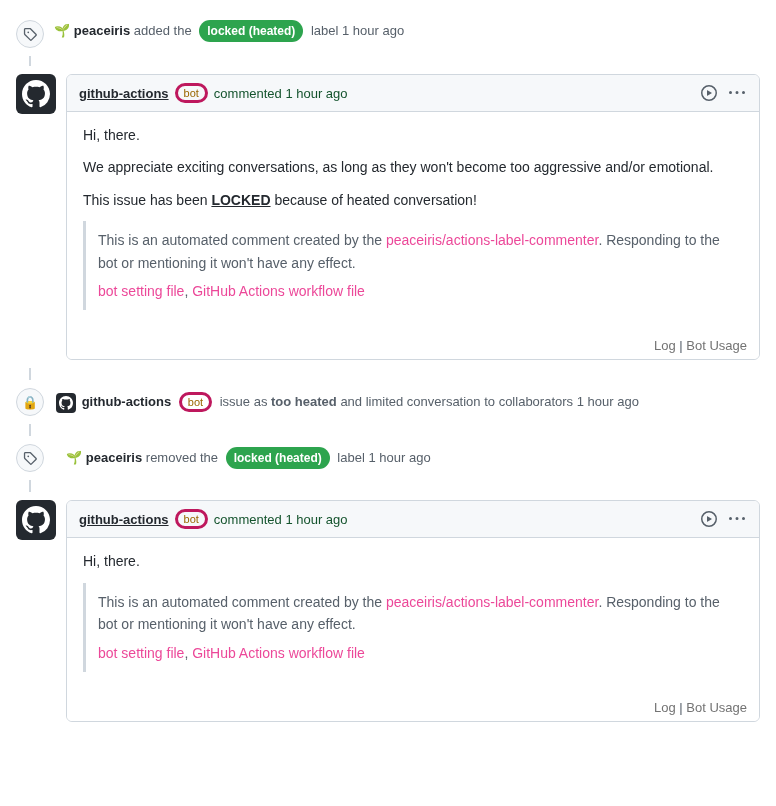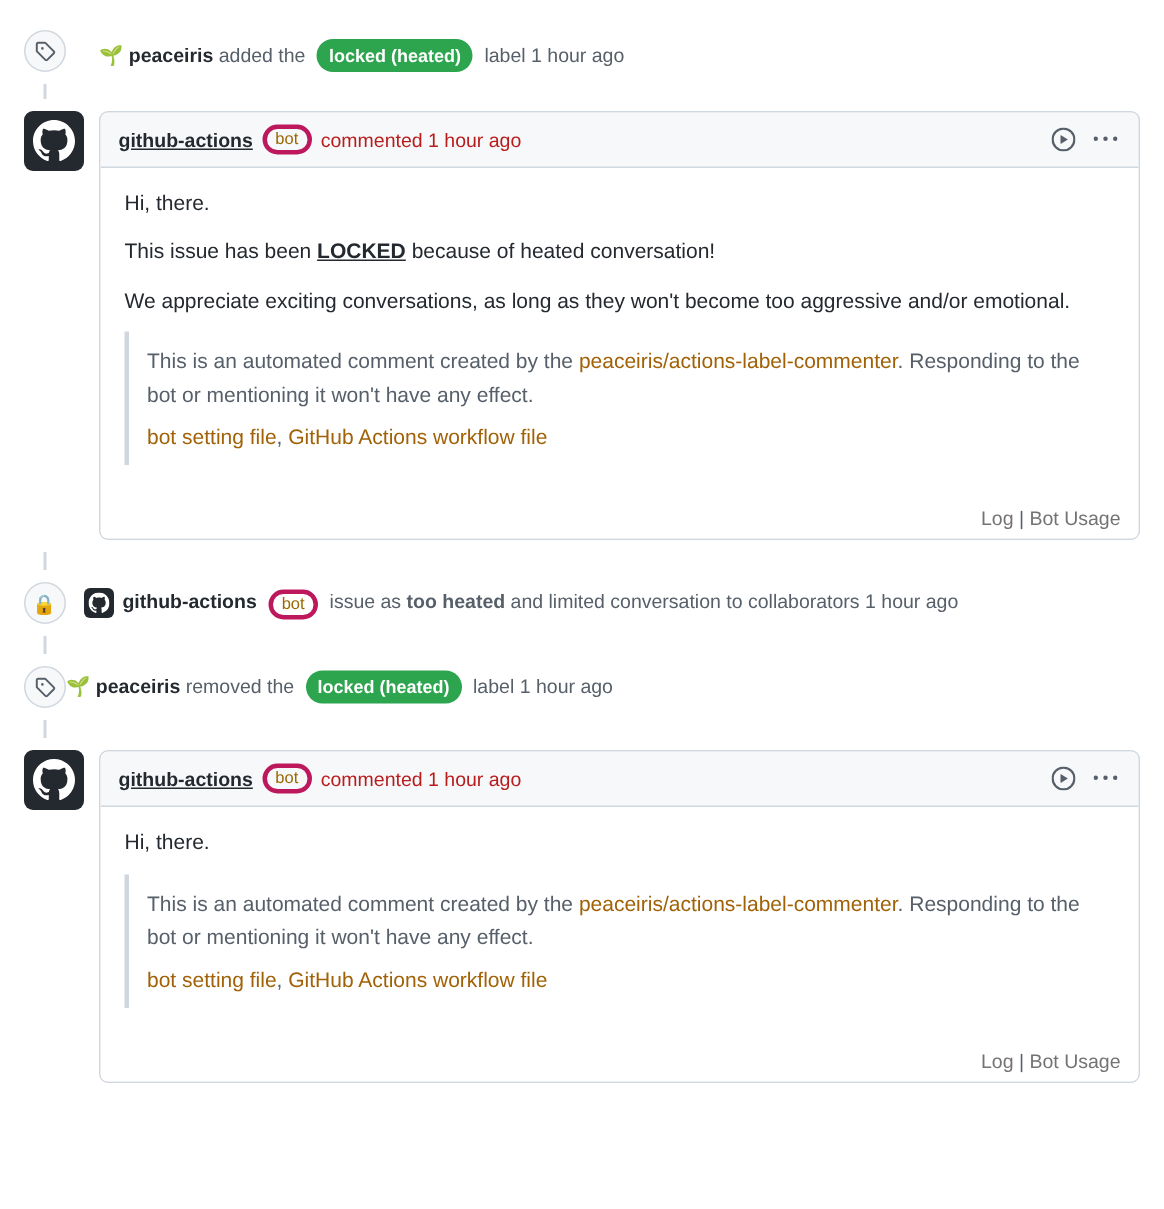--- a/index.html
+++ b/index.html
@@ -90,21 +90,21 @@
       padding: 1px 6px;
       border-radius: 12px;
       font-size: 11px;
       font-weight: 500;
       color: #9a6700;
       border: 3px solid #be185d;
       background: transparent;
     }
 
     .comment-meta {
-      color: #b91c1c;
+      color: #14532d;
       font-size: 13px;
     }
 
     .comment-header-right {
       display: flex;
       align-items: center;
       gap: 8px;
       color: #57606a;
     }
 
@@ -143,21 +143,21 @@
     .blockquote-note {
       border-left: 3px solid #d0d7de;
       padding: 8px 12px;
       margin: 10px 0;
       color: #57606a;
       font-size: 13px;
       line-height: 1.6;
     }
 
     .blockquote-note a {
-      color: #a16207;
+      color: #ec4899;
       text-decoration: none;
     }
 
     .comment-footer {
       padding: 6px 12px;
       text-align: right;
       font-size: 13px;
       color: #57606a;
       background: #fff;
     }
@@ -183,21 +183,21 @@
       width: 14px;
       height: 14px;
       fill: #fff;
     }
   </style>
 </head>
 <body>
 
 <div class="timeline">
 
-  <div style="display:flex; align-items:flex-end; padding: 12px 0 8px 0; gap: 22px; color: #57606a; font-size: 13px;">
+  <div style="display:flex; align-items:flex-start; padding: 12px 0 8px 0; gap: 10px; color: #57606a; font-size: 13px;">
     <div style="width:28px; height:28px; border-radius:50%; background:#f6f8fa; border:1px solid #d0d7de; display:flex; align-items:center; justify-content:center; flex-shrink:0;">
       <svg width="14" height="14" viewBox="0 0 16 16" fill="#57606a">
           <path d="M1 7.775V2.75C1 1.784 1.784 1 2.75 1h5.025c.464 0 .91.184 1.238.513l6.25 6.25a1.75 1.75 0 0 1 0 2.474l-5.026 5.026a1.75 1.75 0 0 1-2.474 0l-6.25-6.25A1.752 1.752 0 0 1 1 7.775Zm1.5 0c0 .064.025.126.071.172l6.25 6.25a.25.25 0 0 0 .354 0l5.025-5.025a.25.25 0 0 0 0-.354l-6.25-6.25a.25.25 0 0 0-.177-.073H2.75a.25.25 0 0 0-.25.25ZM6 5a1 1 0 1 1 0 2 1 1 0 0 1 0-2Z"></path>
         </svg>
     </div>
     <div style="line-height:1.5;">
       <span>🌱</span>
       <a href="#" style="color:#24292f; font-weight:600; text-decoration:none;">peaceiris</a>
       <span>added the</span>
       <span class="label-badge heated">locked (heated)</span>
@@ -231,22 +231,22 @@
           </button>
           <button class="icon-btn" title="More options">
             <svg width="16" height="16" viewBox="0 0 16 16" fill="#57606a">
                 <path d="M8 9a1.5 1.5 0 1 0 0-3 1.5 1.5 0 0 0 0 3ZM1.5 9a1.5 1.5 0 1 0 0-3 1.5 1.5 0 0 0 0 3Zm13 0a1.5 1.5 0 1 0 0-3 1.5 1.5 0 0 0 0 3Z"></path>
               </svg>
           </button>
         </div>
       </div>
       <div class="comment-body">
         <p>Hi, there.</p>
+        <p>We appreciate exciting conversations, as long as they won't become too aggressive and/or emotional.</p>
         <p>This issue has been <span class="underline-bold">LOCKED</span> because of heated conversation!</p>
-        <p>We appreciate exciting conversations, as long as they won't become too aggressive and/or emotional.</p>
         <div class="blockquote-note">
           <p style="margin-bottom:6px;">This is an automated comment created by the <a href="#">peaceiris/actions-label-commenter</a>. Responding to the bot or mentioning it won't have any effect.</p>
           <p><a href="#">bot setting file</a>, <a href="#">GitHub Actions workflow file</a></p>
         </div>
       </div>
       <div class="comment-footer">
         <a href="#">Log</a>
         <span> | </span>
         <a href="#">Bot Usage</a>
       </div>
@@ -273,21 +273,21 @@
       <strong>too heated</strong>
       <span> and limited conversation to collaborators</span>
       <span> 1 hour ago</span>
     </div>
   </div>
 
   <div style="display:flex; margin-left: 13px;">
     <div style="width:2px; background:#d0d7de; height:12px;"></div>
   </div>
 
-  <div style="display:flex; align-items:center; padding: 8px 0; gap: 0; color: #57606a; font-size: 13px;">
+  <div style="display:flex; align-items:center; padding: 8px 0; gap: 22px; color: #57606a; font-size: 13px;">
     <div style="width:28px; height:28px; border-radius:50%; background:#f6f8fa; border:1px solid #d0d7de; display:flex; align-items:center; justify-content:center; flex-shrink:0;">
       <svg width="14" height="14" viewBox="0 0 16 16" fill="#57606a">
           <path d="M1 7.775V2.75C1 1.784 1.784 1 2.75 1h5.025c.464 0 .91.184 1.238.513l6.25 6.25a1.75 1.75 0 0 1 0 2.474l-5.026 5.026a1.75 1.75 0 0 1-2.474 0l-6.25-6.25A1.752 1.752 0 0 1 1 7.775Zm1.5 0c0 .064.025.126.071.172l6.25 6.25a.25.25 0 0 0 .354 0l5.025-5.025a.25.25 0 0 0 0-.354l-6.25-6.25a.25.25 0 0 0-.177-.073H2.75a.25.25 0 0 0-.25.25ZM6 5a1 1 0 1 1 0 2 1 1 0 0 1 0-2Z"></path>
         </svg>
     </div>
     <div style="line-height:1.5;">
       <span>🌱</span>
       <a href="#" style="color:#24292f; font-weight:600; text-decoration:none;">peaceiris</a>
       <span> removed the</span>
       <span class="label-badge heated">locked (heated)</span>

